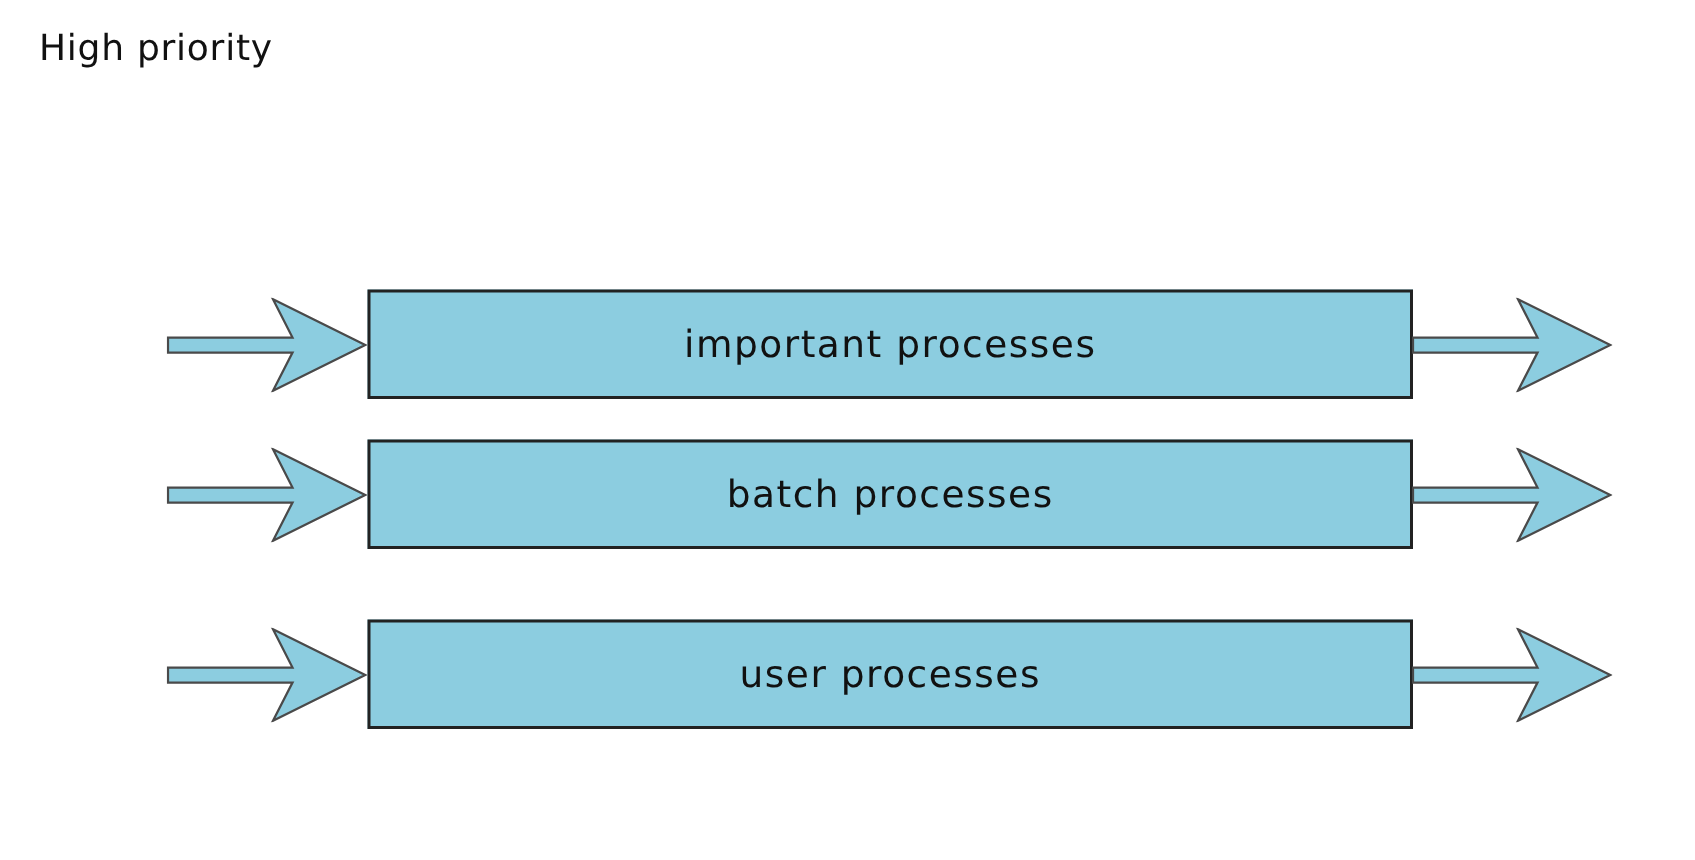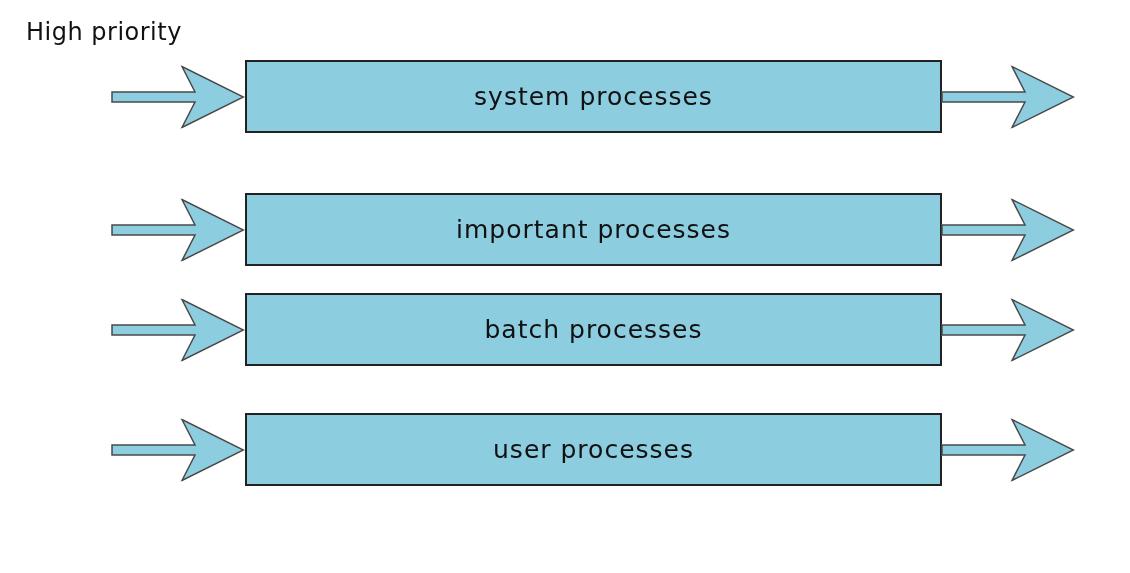--- a/index.html
+++ b/index.html
@@ -75,31 +75,20 @@
     stroke-linejoin:miter;
   }
 </style>
 </head>
 <body>
 
 <div class="canvas">
 
   <div class="priority-label high">High priority</div>
 
-  <div class="queue-row r0">
-    <svg class="arrow in" width="134" height="63" viewBox="0 0 134 63">
-      <polygon points="1,26.5 84,26.5 71,1 132.5,31.5 71,62 84,36.5 1,36.5"></polygon>
-    </svg>
-    <div class="queue-box">
-      <span class="queue-label">system processes</span>
-    </div>
-    <svg class="arrow out" width="134" height="63" viewBox="0 0 134 63">
-      <polygon points="1,26.5 84,26.5 71,1 132.5,31.5 71,62 84,36.5 1,36.5"></polygon>
-    </svg>
-  </div>
 
   <div class="queue-row r1">
     <svg class="arrow in" width="134" height="63" viewBox="0 0 134 63">
       <polygon points="1,26.5 84,26.5 71,1 132.5,31.5 71,62 84,36.5 1,36.5"></polygon>
     </svg>
     <div class="queue-box">
       <span class="queue-label">important processes</span>
     </div>
     <svg class="arrow out" width="134" height="63" viewBox="0 0 134 63">
       <polygon points="1,26.5 84,26.5 71,1 132.5,31.5 71,62 84,36.5 1,36.5"></polygon>

